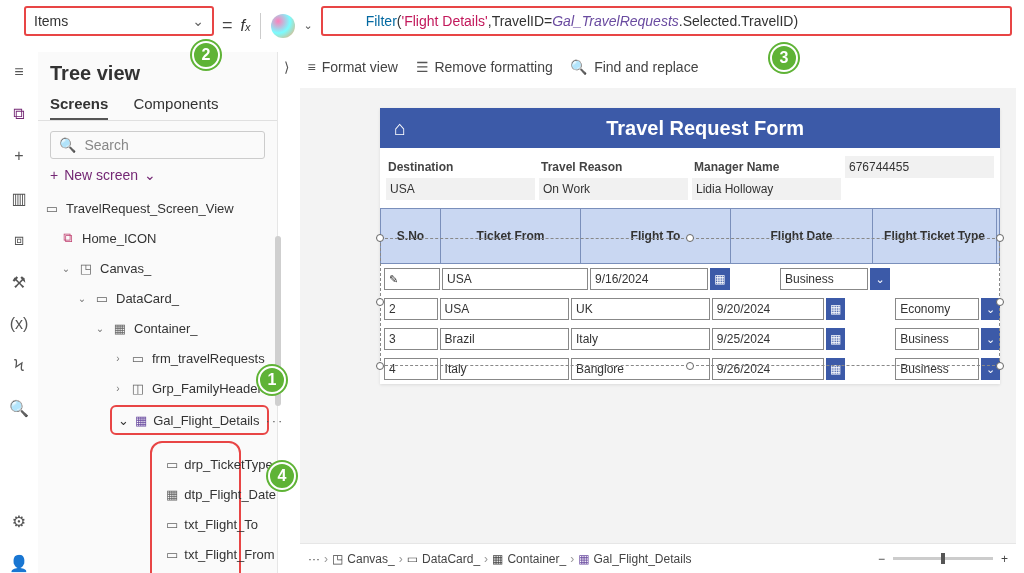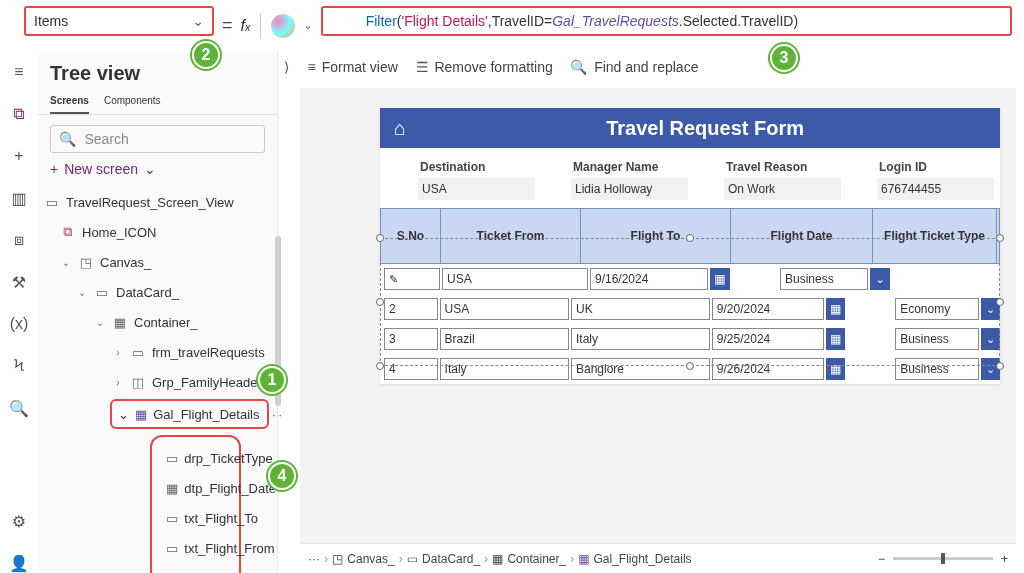--- a/index.html
+++ b/index.html
@@ -27,21 +27,21 @@
 
 
 .rail { position: absolute; top: 52px; left: 0; width: 38px; bottom: 0; display: flex; flex-direction: column; align-items: center; gap: 22px; padding-top: 10px; color: #555; }
 .rail .ic { width: 20px; height: 20px; display: flex; align-items: center; justify-content: center; font-size: 16px; }
 .rail .active { color: #742774; }
 .rail .spacer { flex: 1; }
 
 
 .tree { position: absolute; top: 52px; left: 38px; width: 240px; bottom: 0; background: #fafafa; border-right: 1px solid #e6e6e6; padding-top: 4px; }
 .tree h2 { font-size: 20px; font-weight: 600; padding: 6px 12px 10px; }
-.tabs { display: flex; gap: 15px; padding: 0 12px; border-bottom: 1px solid #e0e0e0; font-size: 10px; }
+.tabs { display: flex; gap: 25px; padding: 0 12px; border-bottom: 1px solid #e0e0e0; font-size: 15px; }
 .tabs .tab { padding-bottom: 6px; cursor: pointer; }
 .tabs .tab.active { border-bottom: 2px solid #555; font-weight: 600; }
 .search { margin: 10px 12px 8px; border: 1px solid #ccc; border-radius: 3px; display: flex; align-items: center; height: 28px; padding: 0 8px; color: #888; gap: 8px; font-size: 14px; }
 .newscr { margin: 4px 12px 10px; display: flex; align-items: center; gap: 6px; color: #742774; font-size: 14px; }
 
 .nodes { font-size: 13px; }
 .node { display: flex; align-items: center; height: 30px; padding-right: 8px; gap: 6px; }
 .node .chev { color: #777; width: 12px; text-align: center; font-size: 10px; }
 .node .ico { width: 16px; text-align: center; color: #666; font-size: 13px; }
 .ind0 { padding-left: 6px; } .ind1 { padding-left: 22px; } .ind2 { padding-left: 38px; }
@@ -52,21 +52,21 @@
 .grp-red .node { padding-left: 14px; }
 .tree-scroll { position: absolute; top: 184px; right: -4px; width: 6px; height: 170px; background: #cfcfcf; border-radius: 3px; }
 
 
 .canvas { position: absolute; top: 88px; left: 300px; right: 8px; bottom: 30px; background: #f3f3f3; overflow: hidden; }
 .form { position: absolute; top: 20px; left: 80px; width: 620px; background: #fff; box-shadow: 0 1px 3px rgba(0,0,0,0.1); }
 .form-head { background: #3c5aa8; color: #fff; height: 40px; display: flex; align-items: center; padding: 0 14px; gap: 18px; }
 .form-head .home { font-size: 20px; }
 .form-head .title { flex: 1; text-align: center; font-size: 20px; font-weight: 600; }
 .form-fields { display: flex; padding: 8px 6px; gap: 4px; }
-.ffield { flex: 1; margin-left: 32px; }
+.ffield { flex: 1; }
 .ffield .flabel { font-size: 12px; font-weight: 700; color: #444; padding: 4px 2px; }
 .ffield .fval { background: #f1f1f1; padding: 4px 4px; font-size: 12px; }
 
 .tablewrap { position: relative; }
 .thead { display: flex; background: #c9d7f2; border: 1px solid #7a8fbb; }
 .thead > div { border-right: 1px solid #7a8fbb; padding: 20px 6px; font-size: 12px; font-weight: 700; text-align: center; }
 .col-sno { width: 60px; } .col-from { width: 140px; } .col-to { width: 150px; } .col-date { width: 142px; } .col-type { width: 124px; }
 
 .trow { display: flex; height: 30px; align-items: center; }
 .trow .cell { border: 1px solid #888; height: 22px; display: flex; align-items: center; padding: 0 4px; font-size: 12px; background: #fff; margin-right: 2px; }
@@ -232,29 +232,28 @@
     <div class="form-head">
       <span class="home">⌂</span>
       <span class="title">Travel Request Form</span>
     </div>
     <div class="form-fields">
       <div class="ffield">
           <div class="flabel">Destination</div>
           <div class="fval">USA</div>
         </div>
       <div class="ffield">
+          <div class="flabel">Travel Reason</div>
+          <div class="fval">On Work</div>
+        </div>
+      <div class="ffield">
           <div class="flabel">Manager Name</div>
           <div class="fval">Lidia Holloway</div>
         </div>
       <div class="ffield">
-          <div class="flabel">Travel Reason</div>
-          <div class="fval">On Work</div>
-        </div>
-      <div class="ffield">
-          <div class="flabel">Login ID</div>
           <div class="fval">676744455</div>
         </div>
     </div>
     <div class="tablewrap">
       <div class="thead">
         <div class="col-sno">S.No</div>
         <div class="col-from">Ticket From</div>
         <div class="col-to">Flight To</div>
         <div class="col-date">Flight Date</div>
         <div class="col-type">Flight Ticket Type</div>

